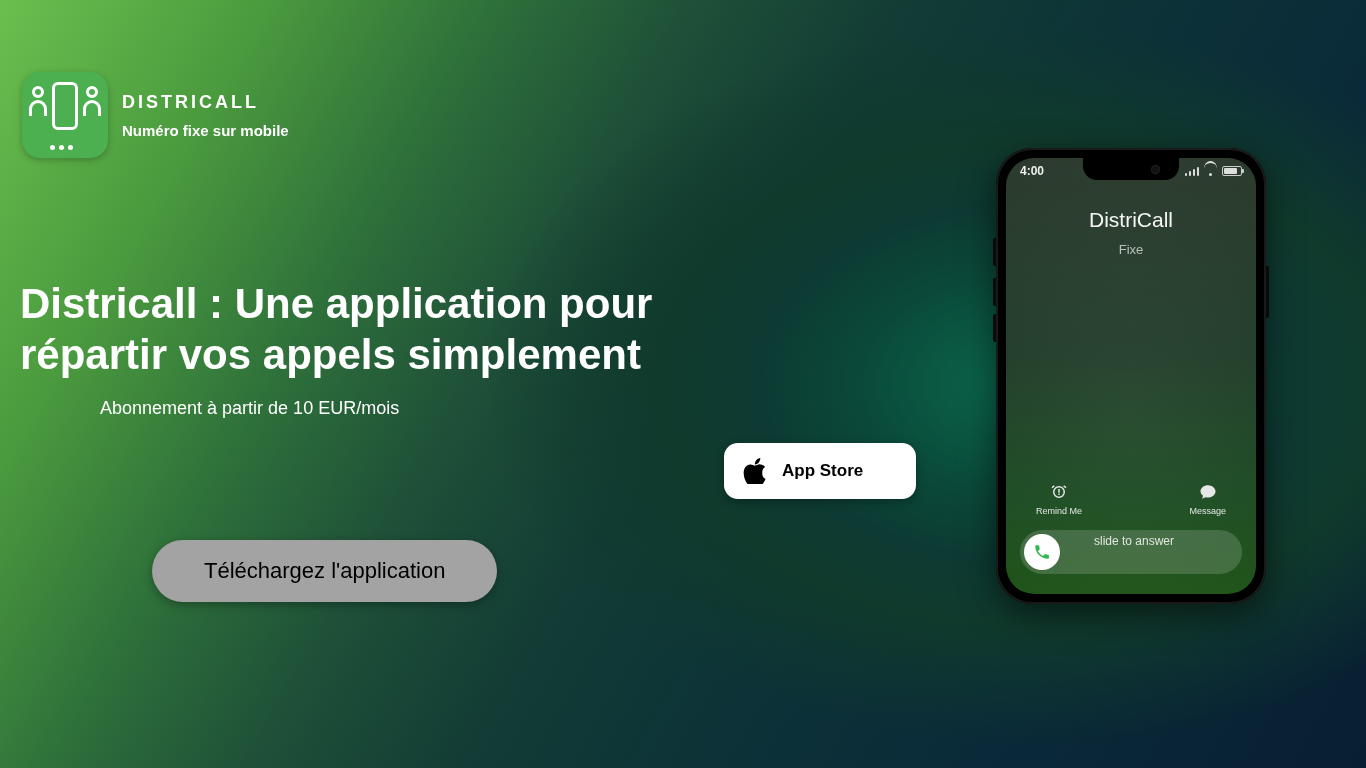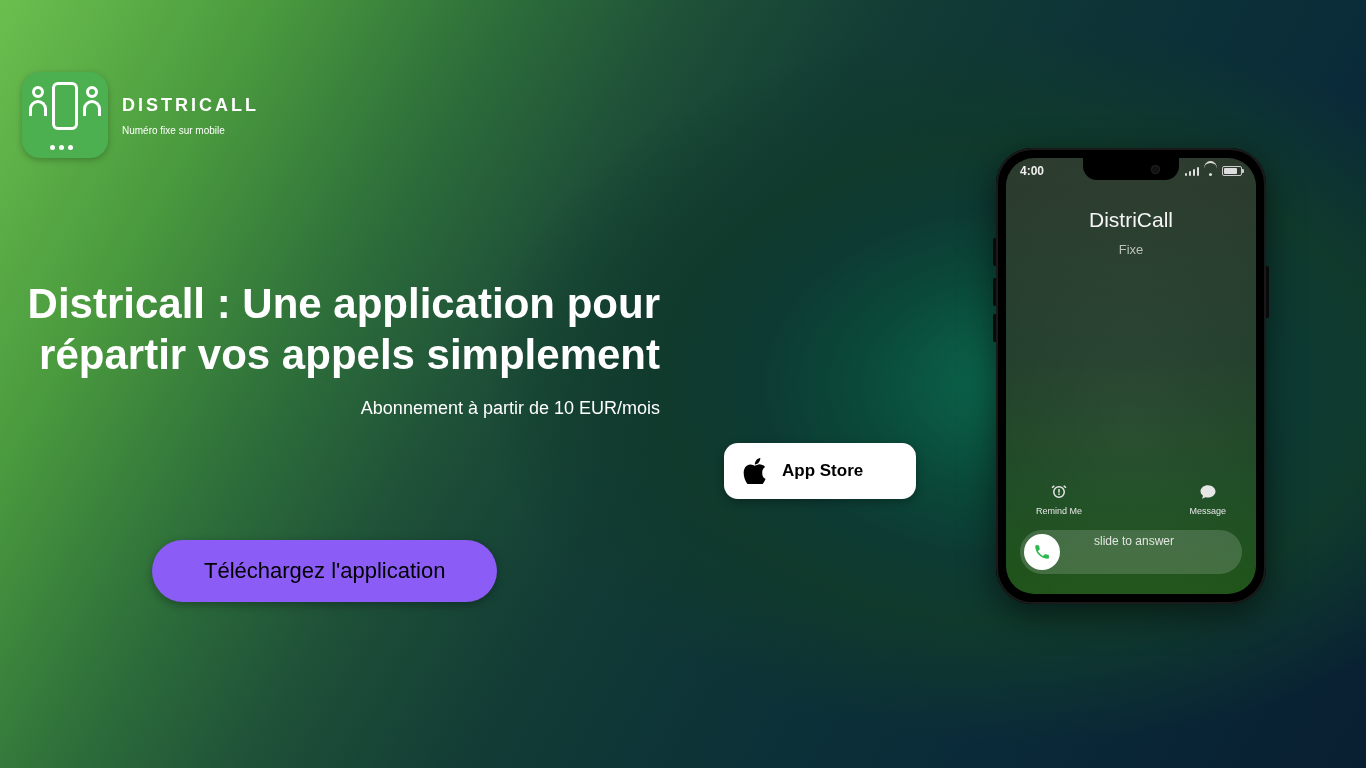--- a/index.html
+++ b/index.html
@@ -16,30 +16,30 @@
   .logo-box { width:86px; height:86px; border-radius:18px; background:#4caf50; position:relative; box-shadow:0 2px 6px rgba(0,0,0,.25); }
   .logo-phone { position:absolute; left:30px; top:10px; width:26px; height:48px; border:3px solid #fff; border-radius:6px; }
   .logo-person { position:absolute; top:14px; width:20px; height:40px; }
   .lp-left { left:6px; }
   .lp-right { right:6px; }
   .logo-person .head { width:12px; height:12px; border:3px solid #fff; border-radius:50%; margin:0 auto; background:transparent; }
   .logo-person .body { width:18px; height:16px; border:3px solid #fff; border-bottom:none; border-radius:10px 10px 0 0; margin:2px auto 0; }
   .logo-dots{ position:absolute; bottom:8px; left:28px; display:flex; gap:4px; }
   .logo-dots span{ width:5px; height:5px; background:#fff; border-radius:50%; display:block;}
   .brand-text .brand { font-weight:700; letter-spacing:3px; font-size:18px; }
-  .brand-text .tag  { font-weight:400; font-size:10px; margin-top:9px; }
+  .brand-text .tag  { font-weight:700; font-size:15px; margin-top:9px; }
 
   
-  .hero { position:absolute; left:20px; top:278px; width:640px;text-align:right; }
+  .hero { position:absolute; left:20px; top:278px; width:640px; }
   .hero h1 { font-size:42px; font-weight:800; line-height:1.22; }
   .hero .sub { margin:18px 0 0 80px; font-size:18px; }
 
   .cta {
     position:absolute; left:152px; top:540px;
-    background:#8b5cf6; color:#000; font-size:22px; font-weight:500;
+    background:#a3a3a3; color:#000; font-size:22px; font-weight:500;
     padding:18px 52px; border:none; border-radius:40px; cursor:pointer;
     box-shadow:0 3px 10px rgba(0,0,0,.3);
   }
 
   
   .stores { position:absolute; left:724px; top:443px; display:flex; gap:44px; }
   .store-btn {
     width:192px; height:56px; background:#fff; border-radius:14px; border:none;
     display:flex; align-items:center; gap:14px; padding:0 18px; cursor:pointer;
     box-shadow:0 3px 10px rgba(0,0,0,.3); font-weight:800; font-size:17px; color:#000;

